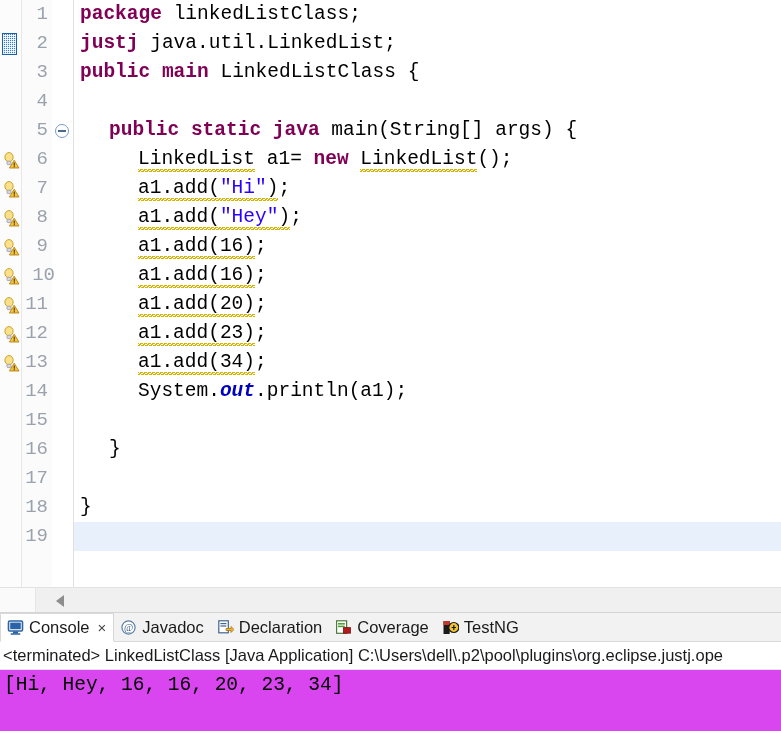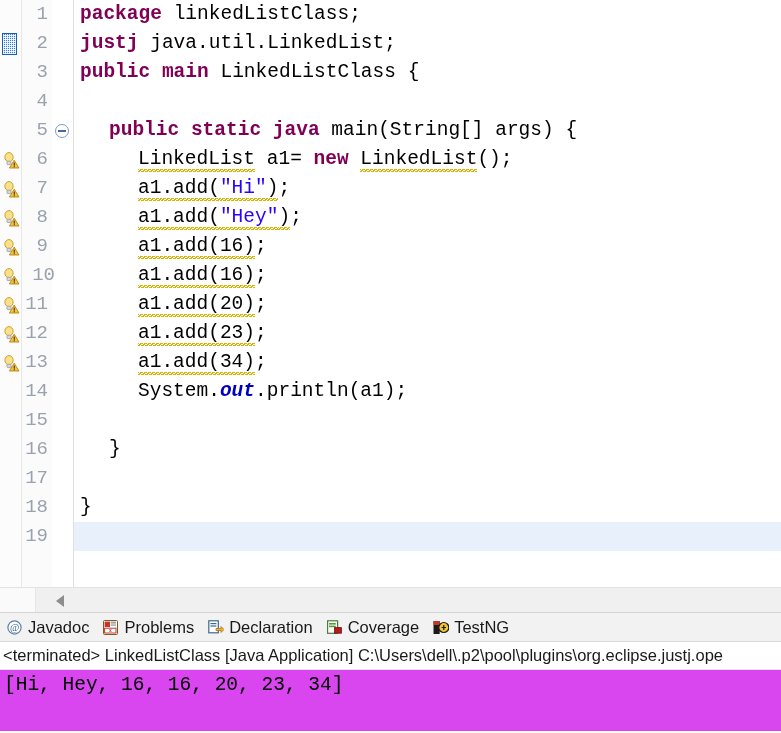--- a/index.html
+++ b/index.html
@@ -377,36 +377,35 @@
       </div>
 
     <div id="editor-hscroll">
       <div class="hs-leftpad"></div>
       <div class="track"></div>
       <div class="hs-arrow-left"></div>
     </div>
   </div>
 
   <div id="console-panel">
-    <div id="console-tabs"><div class="ctab">
+    <div id="console-tabs"><div class="ctab active">
+          <span class="ticon"><svg width="17" height="17" viewBox="0 0 17 17">
+              <rect x="1.5" y="2" width="14" height="10" rx="1.2" fill="#ffffff" stroke="#2a63a8" stroke-width="1.6"></rect>
+              <rect x="3.2" y="3.6" width="10.6" height="6.6" fill="#2a63a8"></rect>
+              <rect x="6" y="12.4" width="5" height="2.2" fill="#2a63a8"></rect>
+              <rect x="3.6" y="14.2" width="9.8" height="1.6" rx="0.6" fill="#2a63a8"></rect>
+            </svg></span>
+          <span class="tlabel">Console</span>
+          <span class="closex">×</span>
+        </div><div class="ctab">
           <span class="ticon"><svg width="17" height="17" viewBox="0 0 17 17">
               <circle cx="8.5" cy="8.5" r="6.6" fill="#ffffff" stroke="#5b7fa6" stroke-width="1.2"></circle>
               <text x="8.5" y="12.2" font-family="Liberation Serif, serif" font-size="10" fill="#3f6690" text-anchor="middle">@</text>
             </svg></span>
           <span class="tlabel">Javadoc</span>
-        </div><div class="ctab">
-          <span class="ticon"><svg width="17" height="17" viewBox="0 0 17 17">
-              <rect x="1.5" y="1.5" width="14" height="14" rx="1" fill="#ffffff" stroke="#7c5a20" stroke-width="1"></rect>
-              <rect x="2.6" y="2.6" width="5.4" height="5.4" fill="#c0392b"></rect>
-              <rect x="8.6" y="2.6" width="5.4" height="2" fill="#9aa3ad"></rect>
-              <rect x="8.6" y="5.4" width="5.4" height="1.4" fill="#9aa3ad"></rect>
-              <rect x="2.6" y="9.2" width="11.4" height="4.8" fill="#ffffff" stroke="#c0392b" stroke-width="1"></rect>
-              <text x="8.3" y="13.4" font-family="Liberation Sans, sans-serif" font-size="5" font-weight="bold" fill="#c0392b" text-anchor="middle">x</text>
-            </svg></span>
-          <span class="tlabel">Problems</span>
         </div><div class="ctab">
           <span class="ticon"><svg width="17" height="17" viewBox="0 0 17 17">
               <rect x="1.8" y="1.8" width="9.5" height="12" fill="#ffffff" stroke="#3f6690" stroke-width="1.2"></rect>
               <rect x="3.4" y="4" width="6" height="1.2" fill="#3f6690"></rect>
               <rect x="3.4" y="6.4" width="6" height="1.2" fill="#3f6690"></rect>
               <path d="M9 9.5 h5 v-2 l3 3 -3 3 v-2 h-5 z" fill="#f0b429" stroke="#a8761a" stroke-width="0.8"></path>
             </svg></span>
           <span class="tlabel">Declaration</span>
         </div><div class="ctab">
           <span class="ticon"><svg width="17" height="17" viewBox="0 0 17 17">

